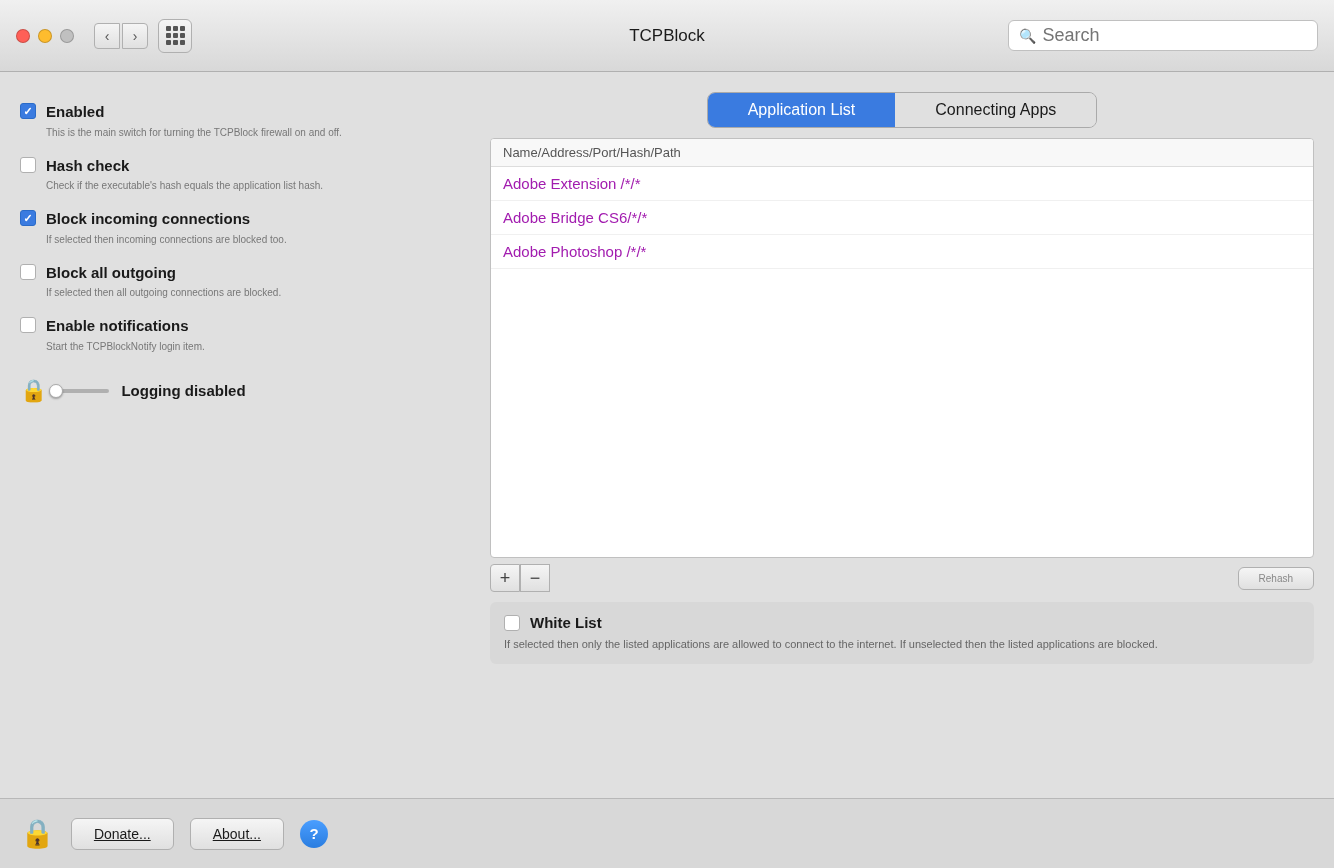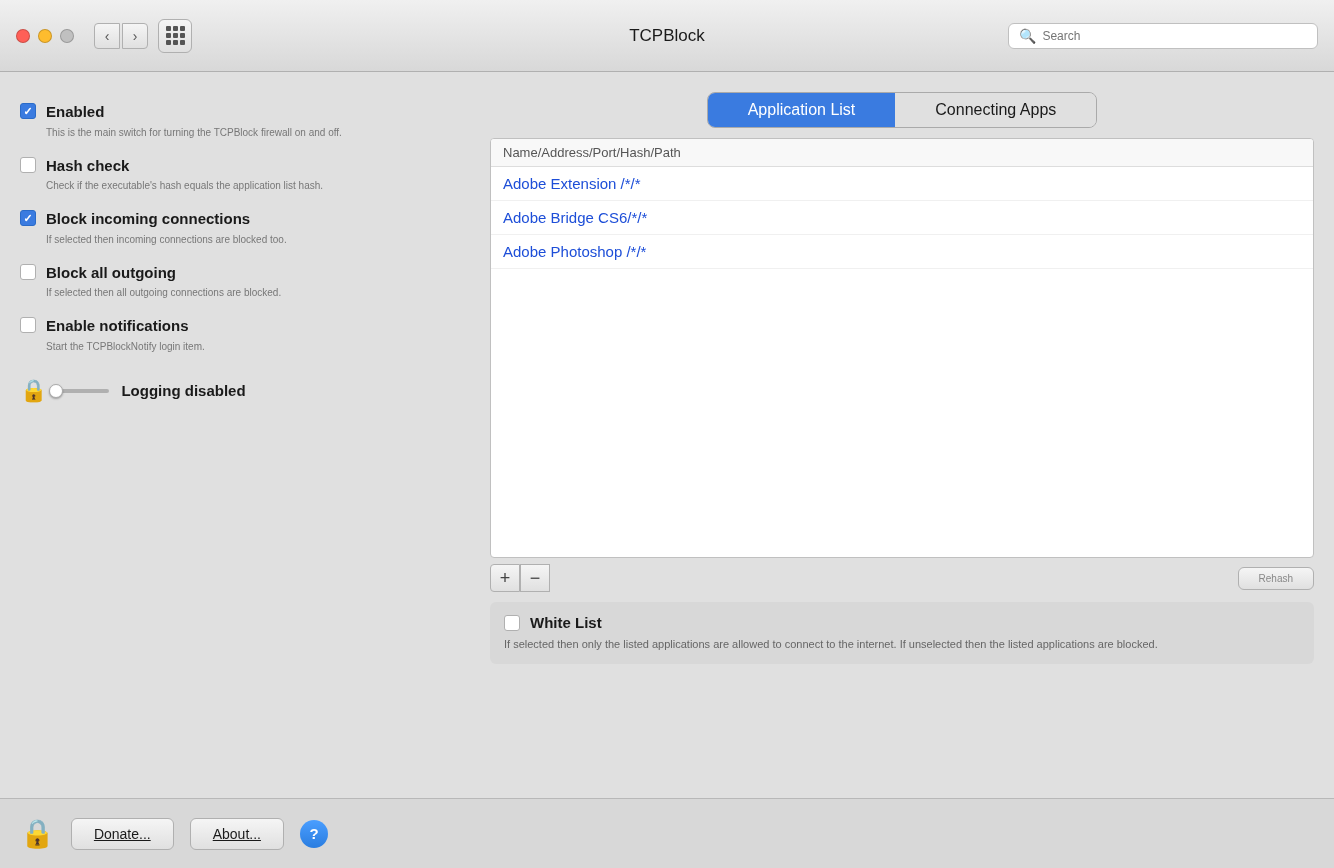--- a/index.html
+++ b/index.html
@@ -116,21 +116,21 @@
     }
 
     .search-icon-unicode {
       color: #999;
       font-size: 14px;
     }
 
     .search-input {
       border: none;
       outline: none;
-      font-size: 12px;
+      font-size: 18px;
       color: #999;
       background: transparent;
       width: 100%;
     }
 
     
     .content {
       display: flex;
       flex: 1;
       background: #e0e0e0;
@@ -289,21 +289,21 @@
       padding: 6px 12px;
       font-size: 13px;
       color: #555;
       border-bottom: 1px solid #ddd;
       background: #f8f8f8;
     }
 
     .list-item {
       padding: 8px 12px;
       font-size: 15px;
-      color: #1d4ed8;
+      color: #a21caf;
       border-bottom: 1px solid #f0f0f0;
       cursor: pointer;
     }
 
     
     .list-toolbar {
       display: flex;
       align-items: center;
       padding: 6px 0;
       gap: 0;

